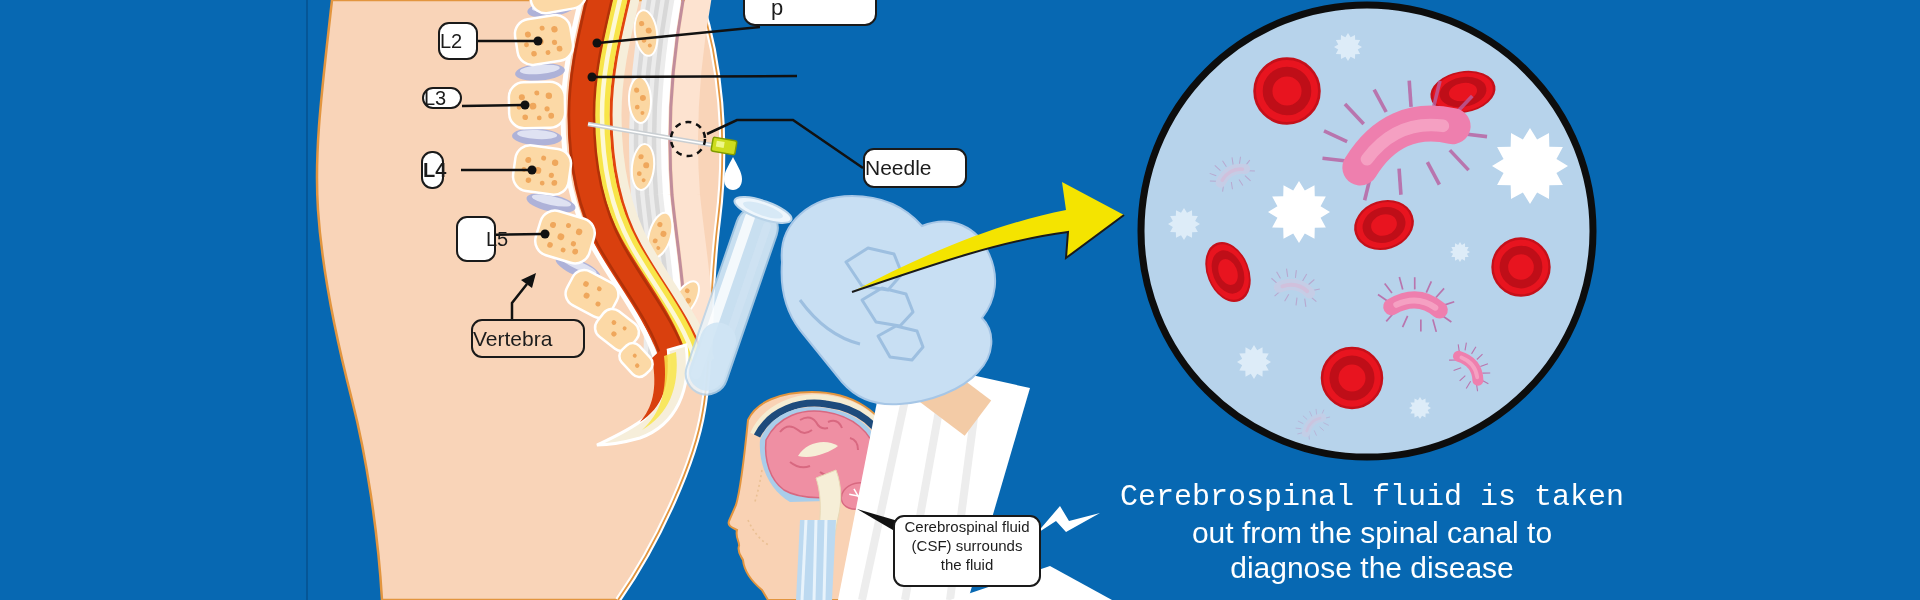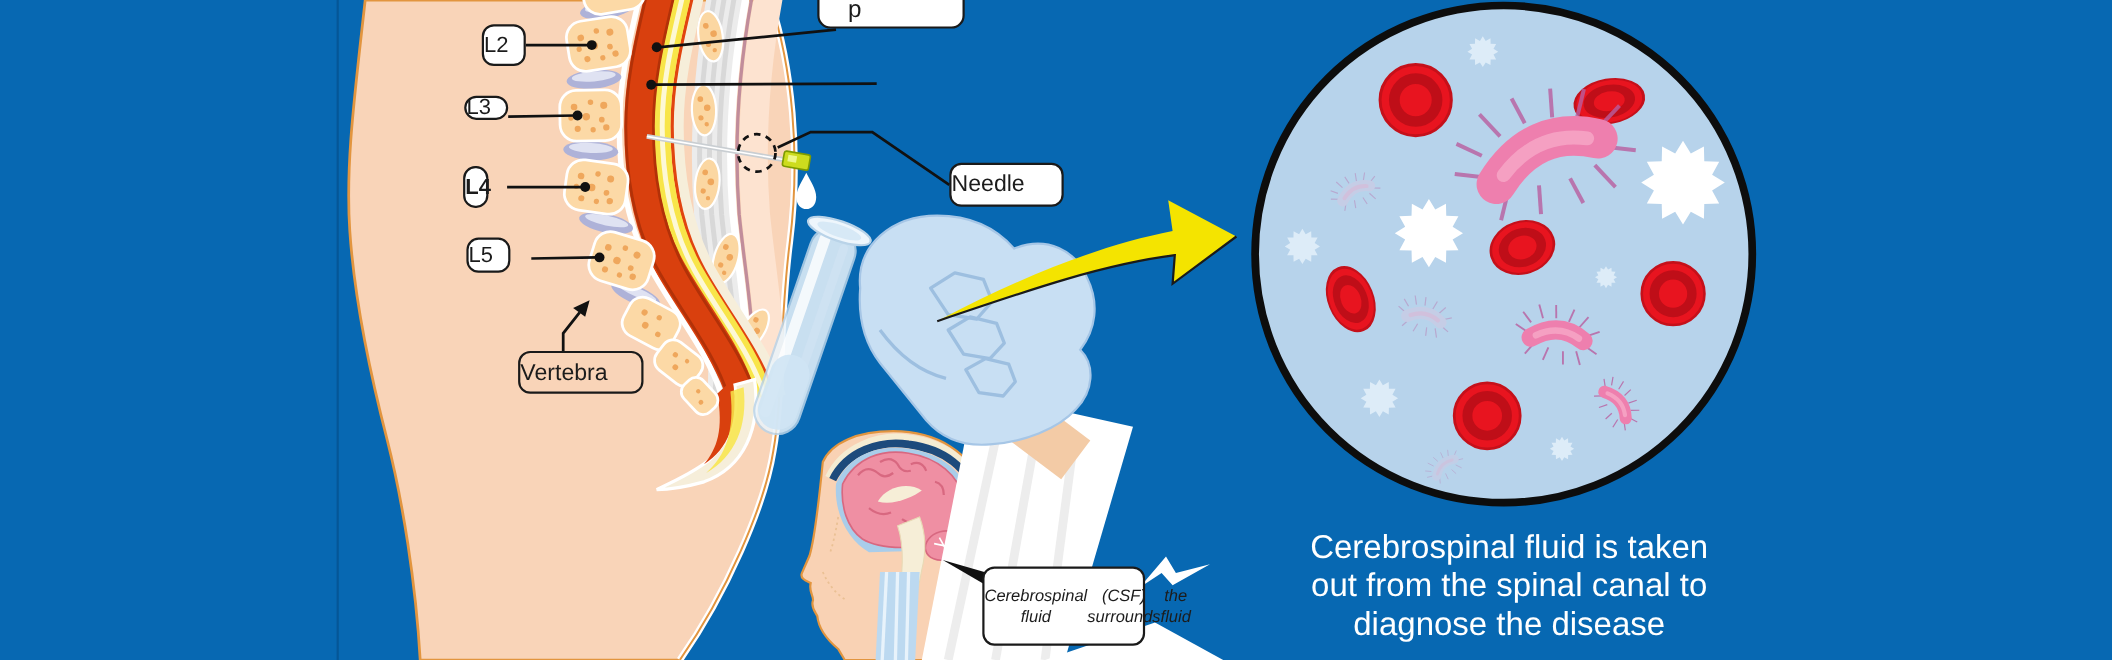--- a/index.html
+++ b/index.html
@@ -404,31 +404,31 @@
 
 <div class="lbl small" style="left:438px;top:22px;width:40px;height:38px;">
   <span>L2</span>
 </div>
 <div class="lbl small" style="left:422px;top:87px;width:40px;height:22px;">
   <span>L3</span>
 </div>
 <div class="lbl small" style="left:421px;top:151px;width:23px;height:38px;font-weight:bold;">
   <span>L4</span>
 </div>
-<div class="lbl small" style="left:424px;top:216px;width:40px;height:32px;">
+<div class="lbl small" style="left:456px;top:216px;width:40px;height:46px;padding-left:28px;">
   <span>L5</span>
 </div>
 
 <div class="lbl mid ghost" style="left:455px;top:319px;width:114px;height:39px;">
   <span>Vertebra</span>
 </div>
 
-<div class="lbl tiny" style="left:893px;top:515px;width:148px;height:72px;border-width:2px;font-style:italic;">
+<div class="lbl tiny" style="left:893px;top:515px;width:148px;height:72px;flex-direction:column;border-width:2px;">
   <span>Cerebrospinal fluid</span>
   <span>(CSF) surrounds</span>
   <span>the fluid</span>
 </div>
 
-<div class="cap" style="top:480px;">Cerebrospinal fluid is taken</div>
+<div class="cap" style="top:480px;font-family:Liberation Mono, monospace;">Cerebrospinal fluid is taken</div>
 <div class="cap" style="top:550px;">diagnose the disease</div>
 <div class="cap" style="top:515px;">out from the spinal canal to</div>
 
 </div>
 
 </body></html>

